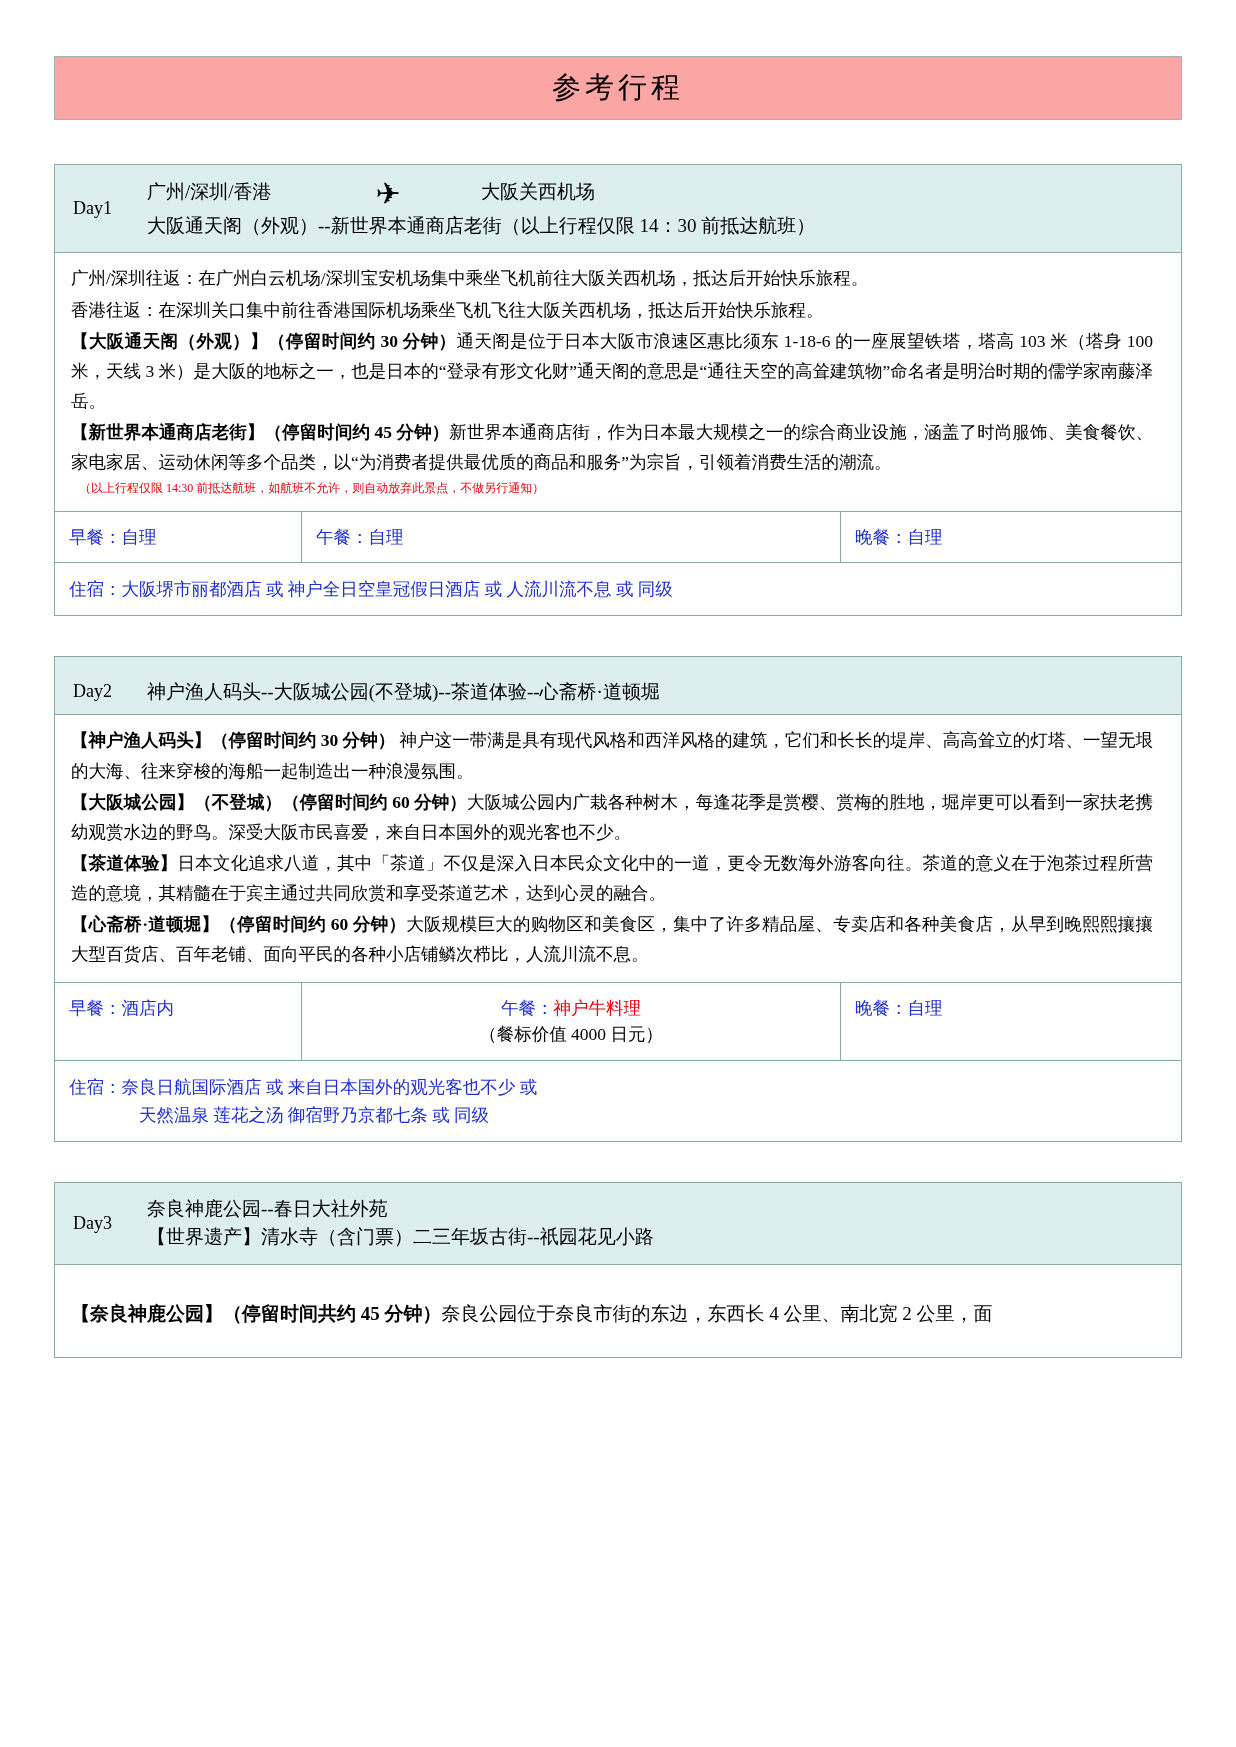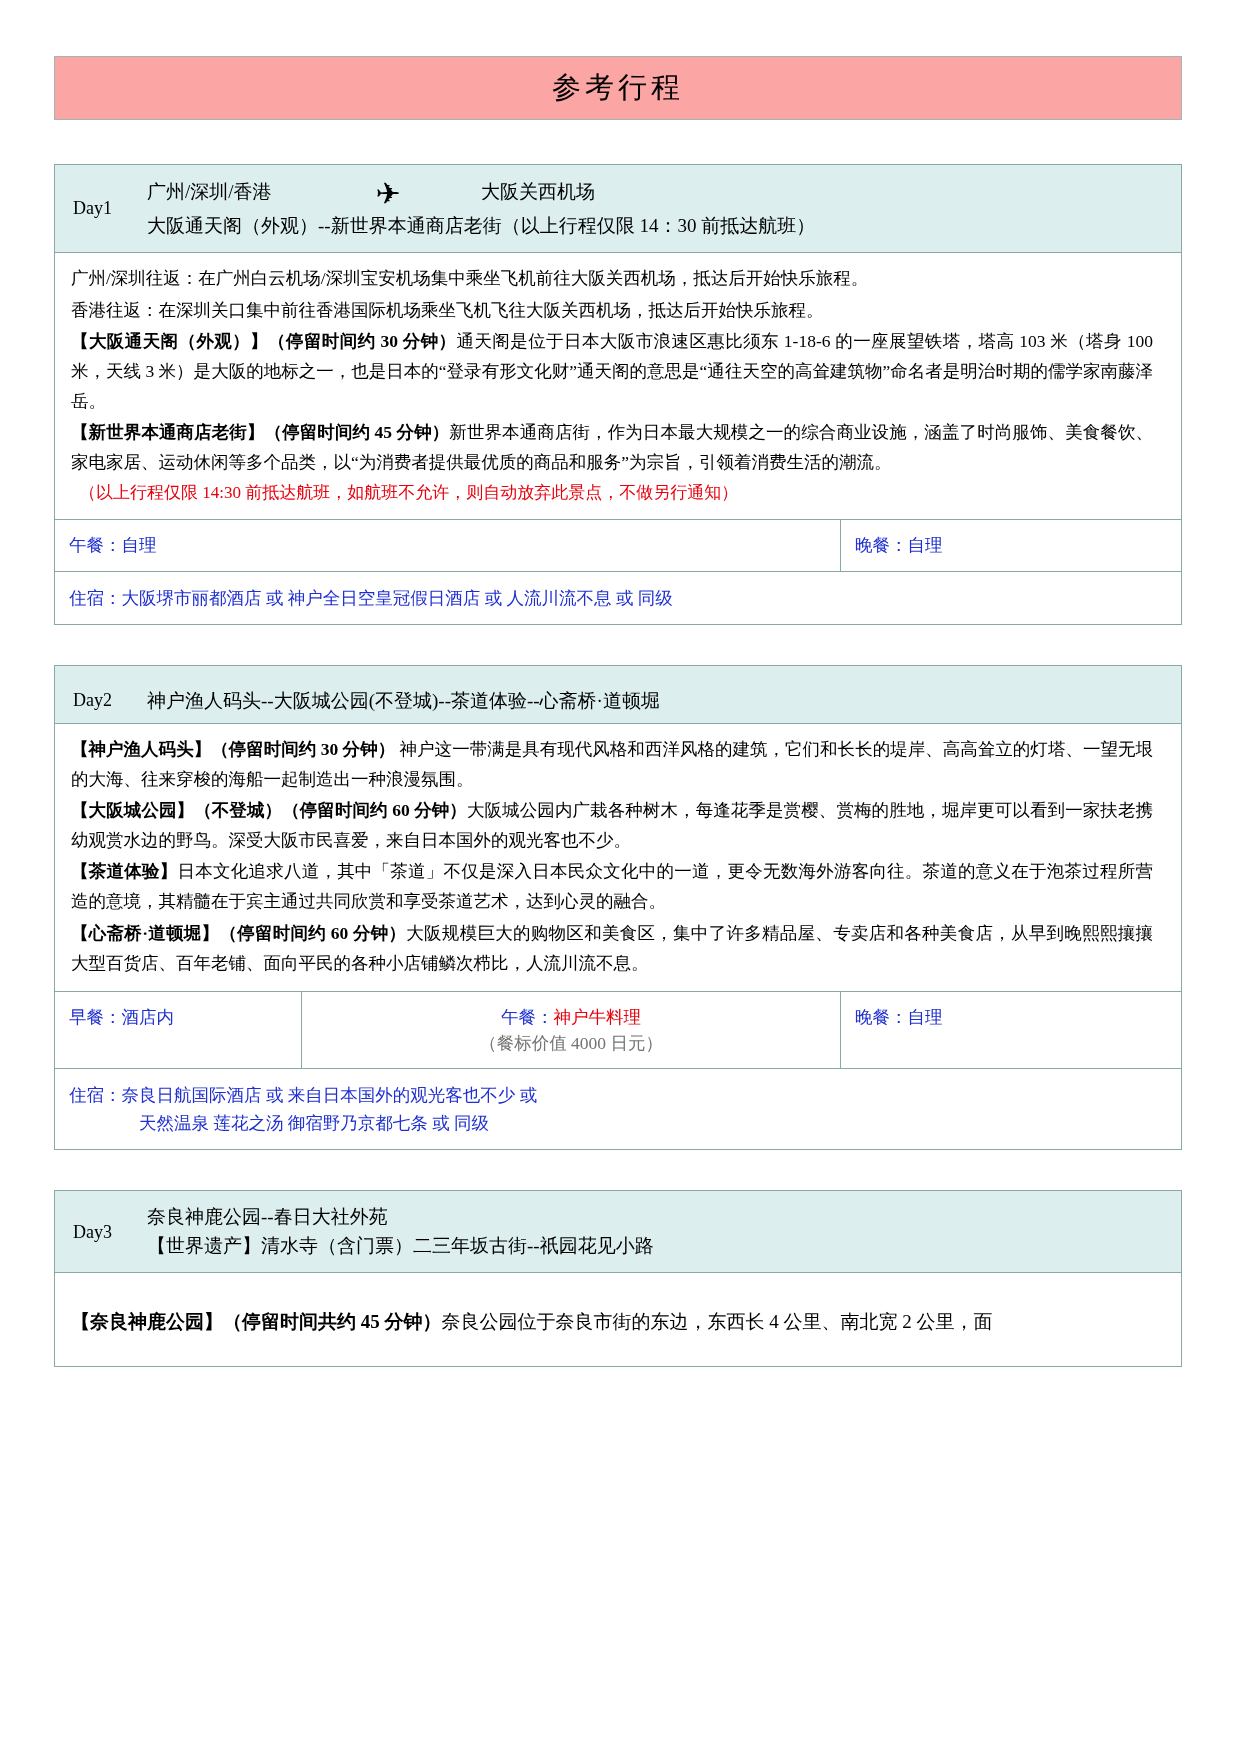--- a/index.html
+++ b/index.html
@@ -87,21 +87,21 @@
     text-align: justify;
   }
   .day-body p {
     margin: 0 12px 1px 0;
   }
   b, .b {
     font-weight: bold;
   }
   .note-red {
     color: #e8000d;
-    font-size: 17px;
+    font-size: 12px;
     padding-left: 8px;
   }
   
   .meals {
     display: flex;
     border-top: 1px solid #8aa8a6;
     border-bottom: 1px solid #8aa8a6;
     color: #1f2fd0;
     font-size: 17.5px;
   }
@@ -117,21 +117,21 @@
   .meal-breakfast { flex: 0 0 247px; }
   .meal-lunch { flex: 1 1 auto; }
   .meal-dinner { flex: 0 0 340px; }
   .meal-lunch.center {
     text-align: center;
   }
   .meal-lunch .lunch-main .lunch-val {
     color: #e8000d;
   }
   .meal-lunch .lunch-sub {
-    color: #737373;
+    color: #000000;
   }
   
   .hotel {
     padding: 12px 14px;
     color: #1f2fd0;
     font-size: 17.5px;
     line-height: 1.6;
   }
   .hotel .hotel-line2 {
     padding-left: 70px;
@@ -174,20 +174,23 @@
       <p>
         <span class="b">【大阪通天阁（外观）】（停留时间约 30 分钟）</span><span>通天阁是位于日本大阪市浪速区惠比须东 1-18-6 的一座展望铁塔，塔高 103 米（塔身 100 米，天线 3 米）是大阪的地标之一，也是日本的“登录有形文化财”通天阁的意思是“通往天空的高耸建筑物”命名者是明治时期的儒学家南藤泽岳。</span>
       </p>
       <p>
         <span class="b">【新世界本通商店老街】（停留时间约 45 分钟）</span><span>新世界本通商店街，作为日本最大规模之一的综合商业设施，涵盖了时尚服饰、美食餐饮、家电家居、运动休闲等多个品类，以“为消费者提供最优质的商品和服务”为宗旨，引领着消费生活的潮流。</span>
       </p>
       <div class="note-red">（以上行程仅限 14:30 前抵达航班，如航班不允许，则自动放弃此景点，不做另行通知）</div>
     </div>
 
     <div class="meals">
+      <div class="meal-cell meal-breakfast">
+        <span>早餐：</span><span>自理</span>
+      </div>
       <div class="meal-cell meal-lunch">
         <span>午餐：</span><span>自理</span>
       </div>
       <div class="meal-cell meal-dinner">
         <span>晚餐：</span><span>自理</span>
       </div>
     </div>
 
     <div class="hotel">
       <span>住宿：</span><span>大阪堺市丽都酒店 或 神户全日空皇冠假日酒店 或 人流川流不息 或 同级</span>

